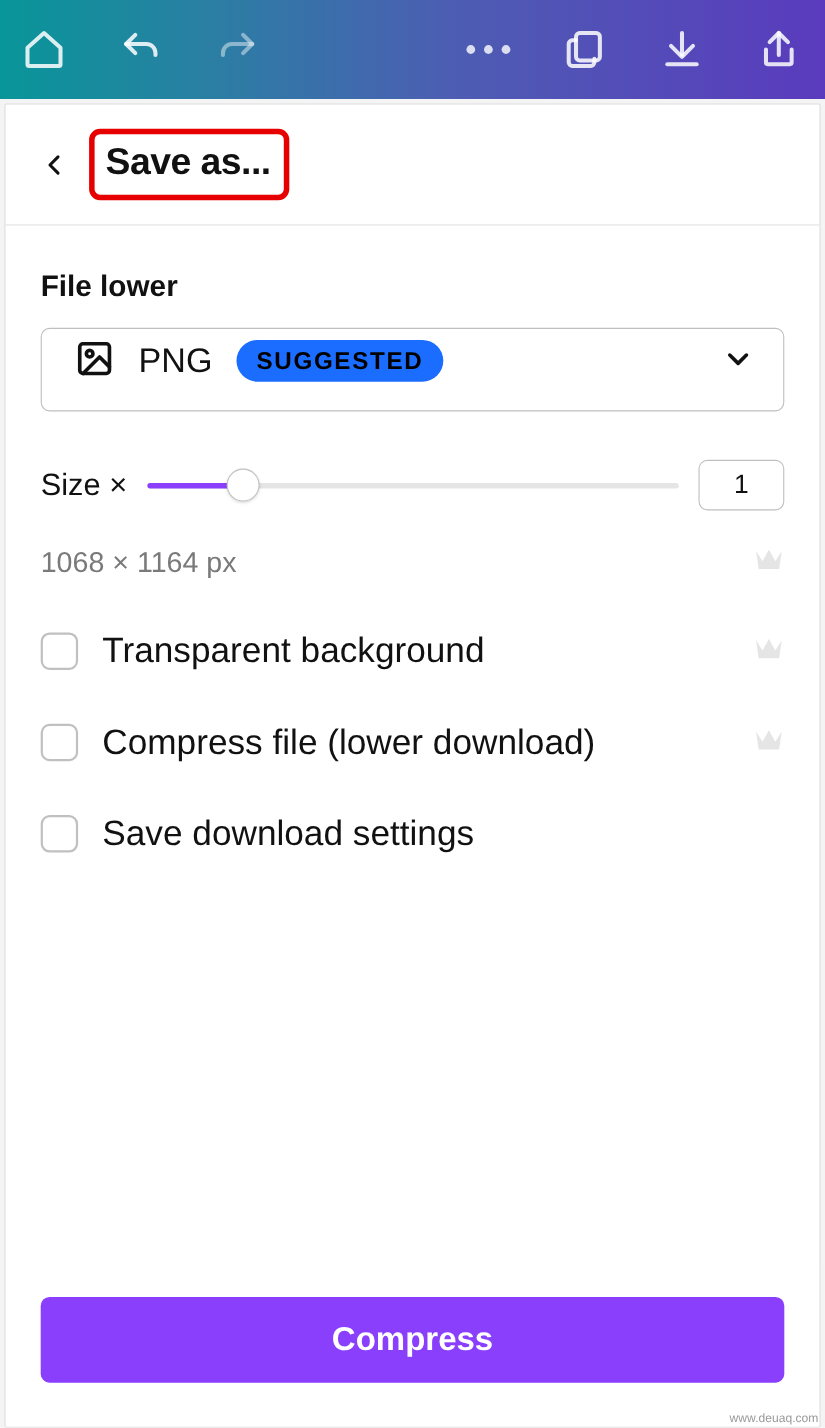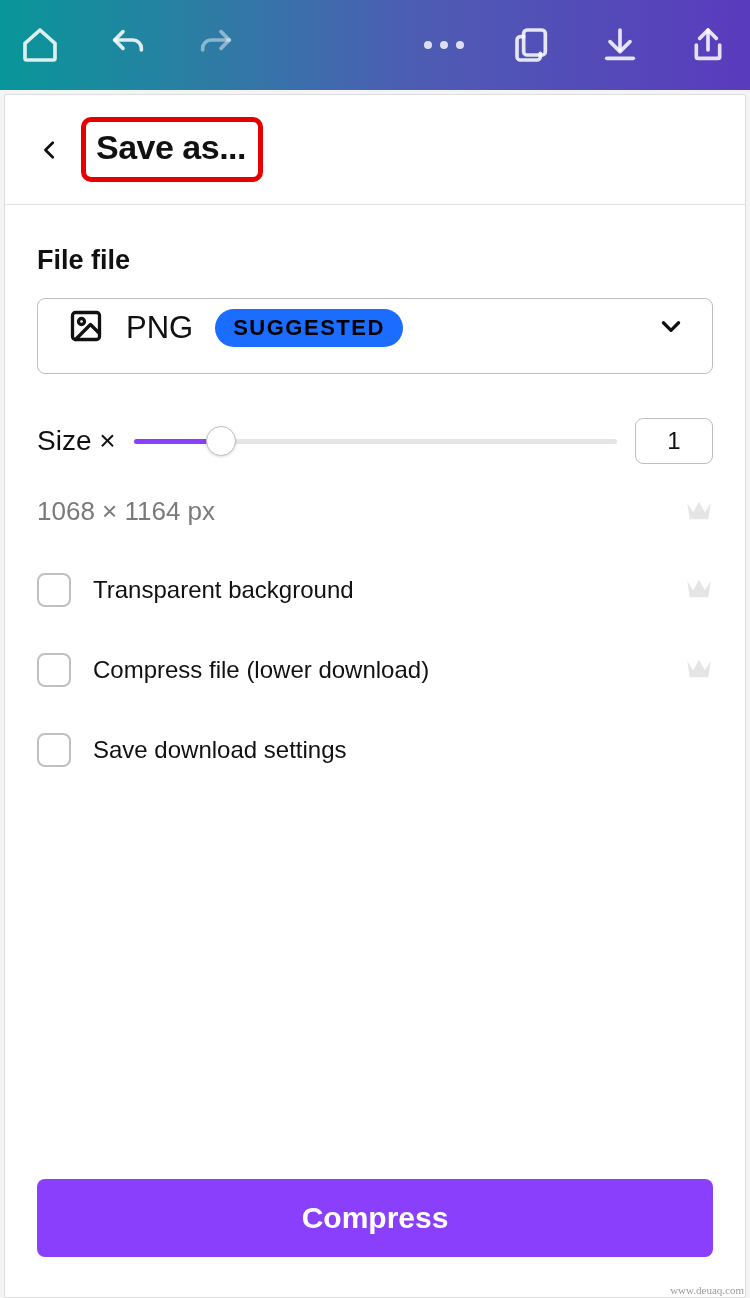--- a/index.html
+++ b/index.html
@@ -83,30 +83,30 @@
   .track-bg { position:absolute; left:0; right:0; height:5px; background:#e5e5e5; border-radius:3px; }
   .track-fill { position:absolute; left:0; width:18%; height:5px; background:#8a3ffc; border-radius:3px; }
   .thumb { position:absolute; left:18%; transform:translateX(-50%); width:30px; height:30px; background:#fff; border:1px solid #c0c0c0; border-radius:50%; box-shadow: 0 1px 3px rgba(0,0,0,0.15);}
   .size-input {
     width: 78px; height: 46px;
     border: 1px solid #bfbfbf; border-radius: 8px;
     font-size: 24px; text-align:center; color:#111;
     outline: none;
   }
 
-  .dims-row { display:flex; align-items:center; margin-top: 32px; }
+  .dims-row { display:flex; align-items:flex-start; margin-top: 32px; }
   .dims { font-size: 26px; color: #7a7a7a; }
   .crown { margin-left:auto; color:#e5e5e5; }
   .crown svg { width:28px; height:24px; fill: currentColor; }
 
   .check-row { display:flex; align-items:center; gap: 22px; margin-top: 46px; }
   .checkbox {
     width: 34px; height: 34px; border: 2px solid #c0c0c0; border-radius: 8px; flex-shrink:0;
   }
-  .check-label { font-size: 24px; color:#111; }
+  .check-label { font-size: 32px; color:#111; }
   .check-row .crown { margin-left:auto; }
 
   .footer { padding: 0 32px 40px 32px; }
   .download-btn {
     width: 100%;
     height: 78px;
     background: #8a3ffc;
     color: #fff;
     border: none;
     border-radius: 8px;
@@ -114,21 +114,21 @@
     font-weight: 600;
     cursor: pointer;
   }
 
   .watermark {
     position: absolute;
     right: 6px;
     bottom: 2px;
     font-size: 11px;
     color: #9a9a9a;
-    font-family: Liberation Serif, serif;
+    font-family: Liberation Sans, sans-serif;
     margin-left: 16px;
   }
 </style>
 </head>
 <body>
 
 <div class="screen">
 
   <div class="toolbar">
     <div class="left">
@@ -188,21 +188,21 @@
         <svg viewBox="0 0 24 24">
             <polyline points="15 4 7 12 15 20"></polyline>
           </svg>
       </div>
       <div class="title-hl">
         <div class="title-text">Save as...</div>
       </div>
     </div>
 
     <div class="panel-body">
-      <div class="label">File file</div>
+      <div class="label">File lower</div>
 
       <div class="filetype">
         <span class="ft-icon">
           <svg viewBox="0 0 24 24">
               <rect x="3" y="3" width="18" height="18" rx="2"></rect>
               <circle cx="9" cy="9" r="2"></circle>
               <path d="M21 17 L15 11 L5 21"></path>
             </svg>
         </span>
         <span class="ft-name">PNG</span>

